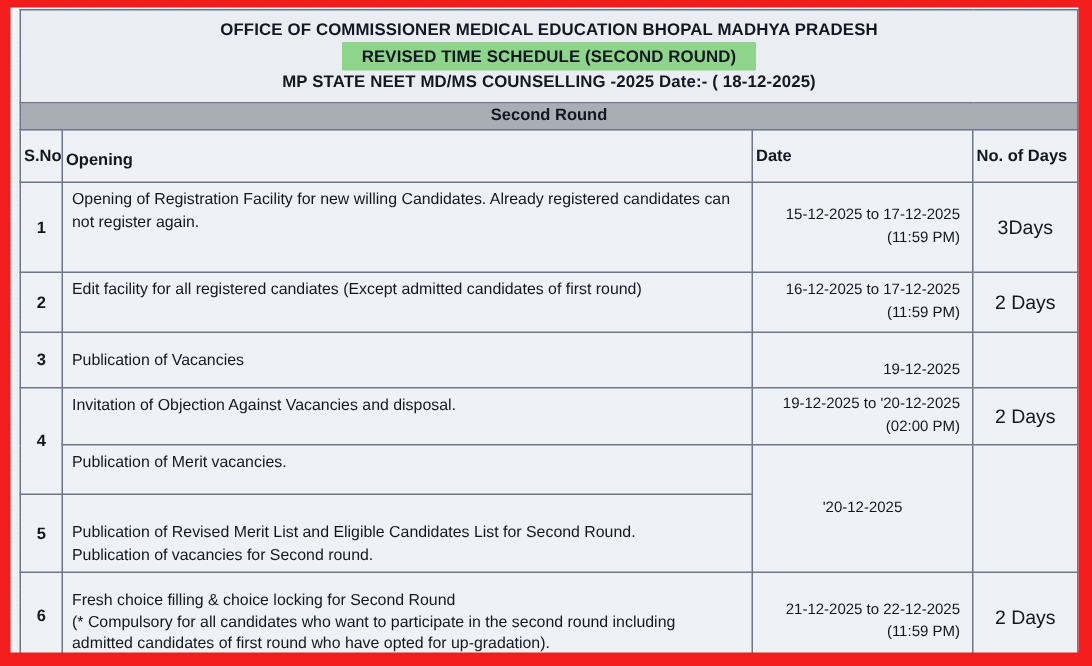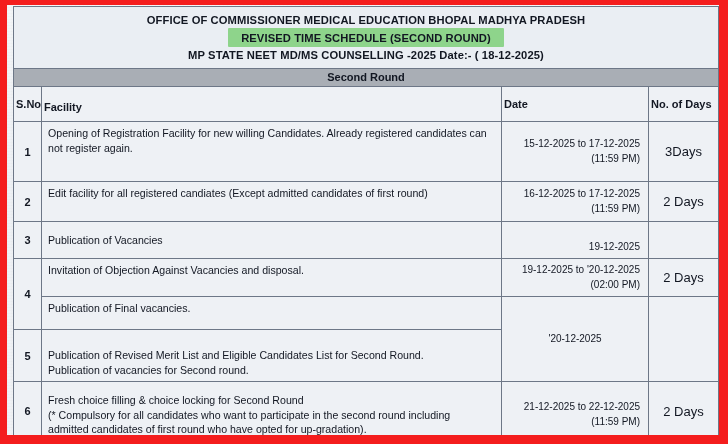--- a/index.html
+++ b/index.html
@@ -146,21 +146,21 @@
             <div class="title-line">MP STATE NEET MD/MS COUNSELLING -2025 Date:- ( 18-12-2025)</div>
           </td>
         </tr>
 
         <tr>
           <td class="banner-cell" colspan="4">Second Round</td>
         </tr>
 
         <tr>
           <td class="hcell">S.No</td>
-          <td class="hcell activity">Facility</td>
+          <td class="hcell activity">Opening</td>
           <td class="hcell">Date</td>
           <td class="hcell">No. of Days</td>
         </tr>
 
         <tr style="height:60px">
           <td class="sno">1</td>
           <td class="act">Opening of Registration Facility for new willing Candidates. Already registered candidates can not register again.</td>
           <td class="date">
             <span class="nowrap">15-12-2025 to 17-12-2025</span><br>
             <span class="nowrap">(11:59 PM)</span>
@@ -190,21 +190,21 @@
         <tr style="height:38px">
           <td class="sno vmid" rowspan="2">4</td>
           <td class="act">Invitation of Objection Against Vacancies and disposal.</td>
           <td class="date">
             <span class="nowrap">19-12-2025 to '20-12-2025</span><br>
             <span class="nowrap">(02:00 PM)</span>
           </td>
           <td class="days">2 Days</td>
         </tr>
         <tr style="height:33px">
-          <td class="act">Publication of Final vacancies.</td>
+          <td class="act">Publication of Merit vacancies.</td>
           <td class="date" rowspan="2" style="text-align:center;padding-right:4px !important">
             <span class="nowrap">'20-12-2025</span>
           </td>
           <td class="days" rowspan="2"></td>
         </tr>
 
         <tr style="height:47px">
           <td class="sno vmid">5</td>
           <td class="act" style="padding-top:18px !important">
             <span class="sub">Publication of Revised Merit List and Eligible Candidates List for Second Round.</span>

